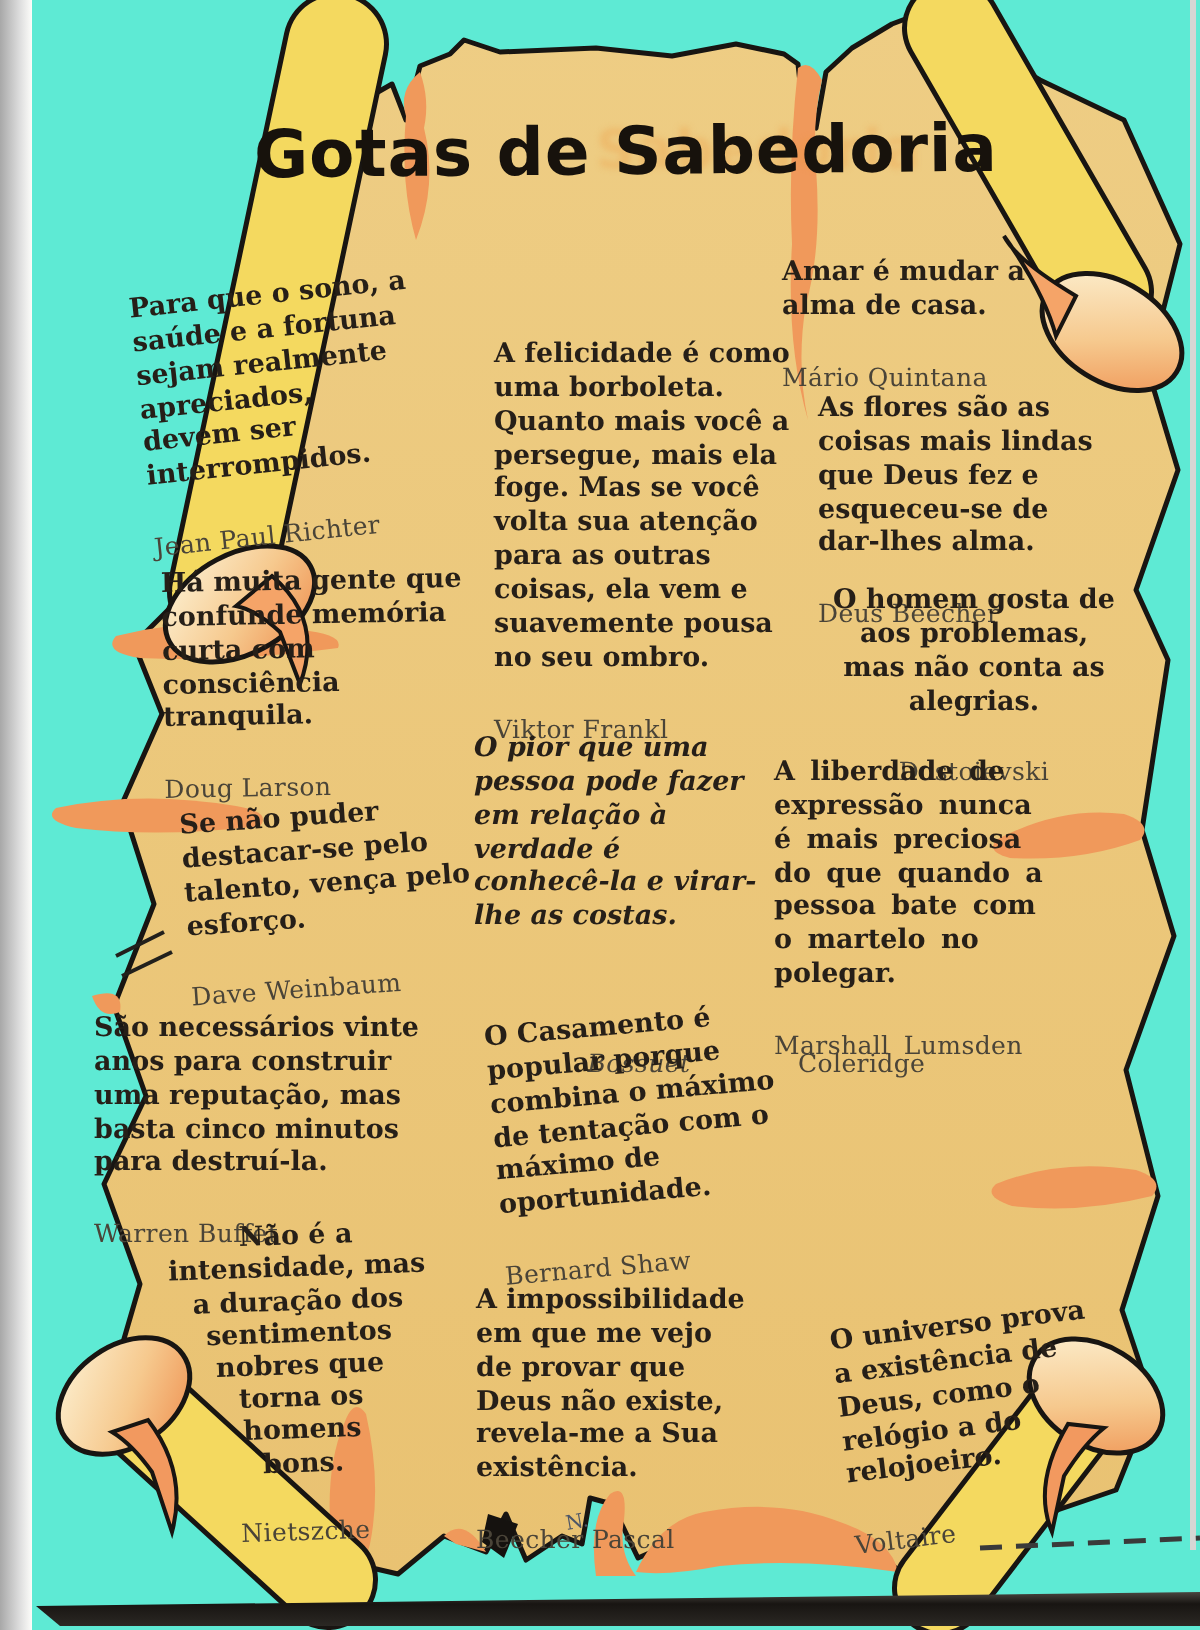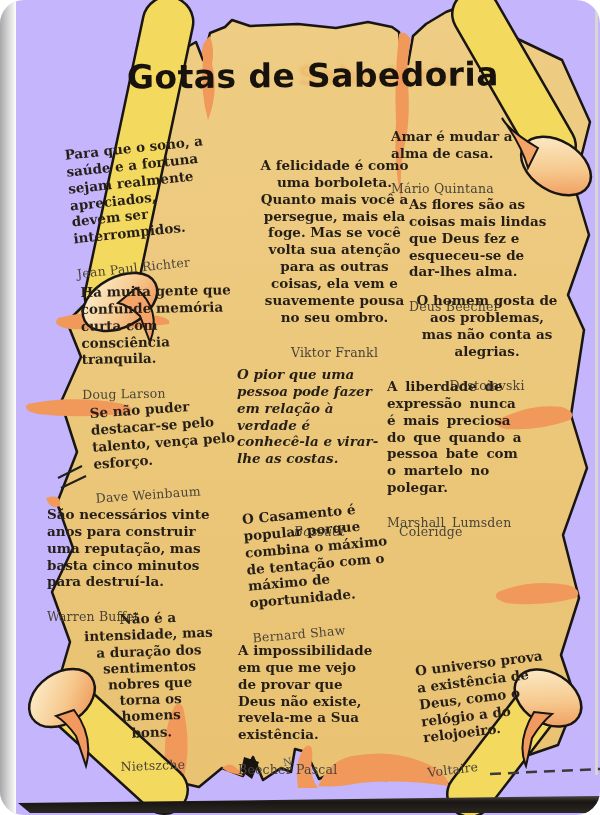--- a/index.html
+++ b/index.html
@@ -1,18 +1,18 @@
 <!DOCTYPE html>
 <html><head>
 <meta charset="utf-8">
 <style>
   html,body{margin:0;padding:0;background:#ffffff;}
   .stage{
     position:relative;width:600px;height:815px;overflow:hidden;
-    background:#c4b5fd;font-family:"DejaVu Serif",serif;border-radius:24px;
+    background:#5eead4;font-family:"DejaVu Serif",serif;
   }
   .stage svg{position:absolute;left:0;top:0;z-index:0;}
   .ghost{
     position:absolute;left:298px;top:60px;z-index:1;
     font-family:"DejaVu Sans",sans-serif;font-weight:bold;font-size:27px;
     color:rgba(238,148,60,0.30);filter:blur(1.6px);letter-spacing:1px;
     pointer-events:none;
   }
   .title{
     position:absolute;left:127px;top:56px;z-index:2;
@@ -26,21 +26,21 @@
   }
   .author{
     font-weight:normal;font-size:12.5px;color:#4a4438;margin-top:2px;
     letter-spacing:0.2px;
   }
   .q0{left:62px;top:130px;width:185px;transform:rotate(-6deg);}
   .q1{left:80px;top:267px;width:175px;transform:rotate(-1deg);}
   .q2{left:88px;top:388px;width:170px;transform:rotate(-4deg);}
   .q3{left:47px;top:489px;width:190px;}
   .q4{left:62px;top:597px;width:170px;text-align:center;transform:rotate(-2deg);line-height:1.2;}
-  .q5{left:247px;top:140px;width:175px;text-align:center;}
+  .q5{left:247px;top:152px;width:175px;}
   .q6{left:237px;top:349px;width:165px;font-style:italic;}
   .q6 .author{text-align:center;margin-top:40px;}
   .q7{left:240px;top:494px;width:185px;transform:rotate(-5deg);}
   .q8{left:238px;top:625px;width:175px;}
   .q9{left:391px;top:111px;width:165px;}
   .q10{left:409px;top:179px;width:160px;}
   .q11{left:407px;top:275px;width:160px;text-align:center;}
   .q12{left:387px;top:361px;width:178px;word-spacing:3px;}
   .q13{left:399px;top:505px;width:190px;word-spacing:2px;}
   .q14{left:412px;top:646px;width:165px;transform:rotate(-7deg);}

